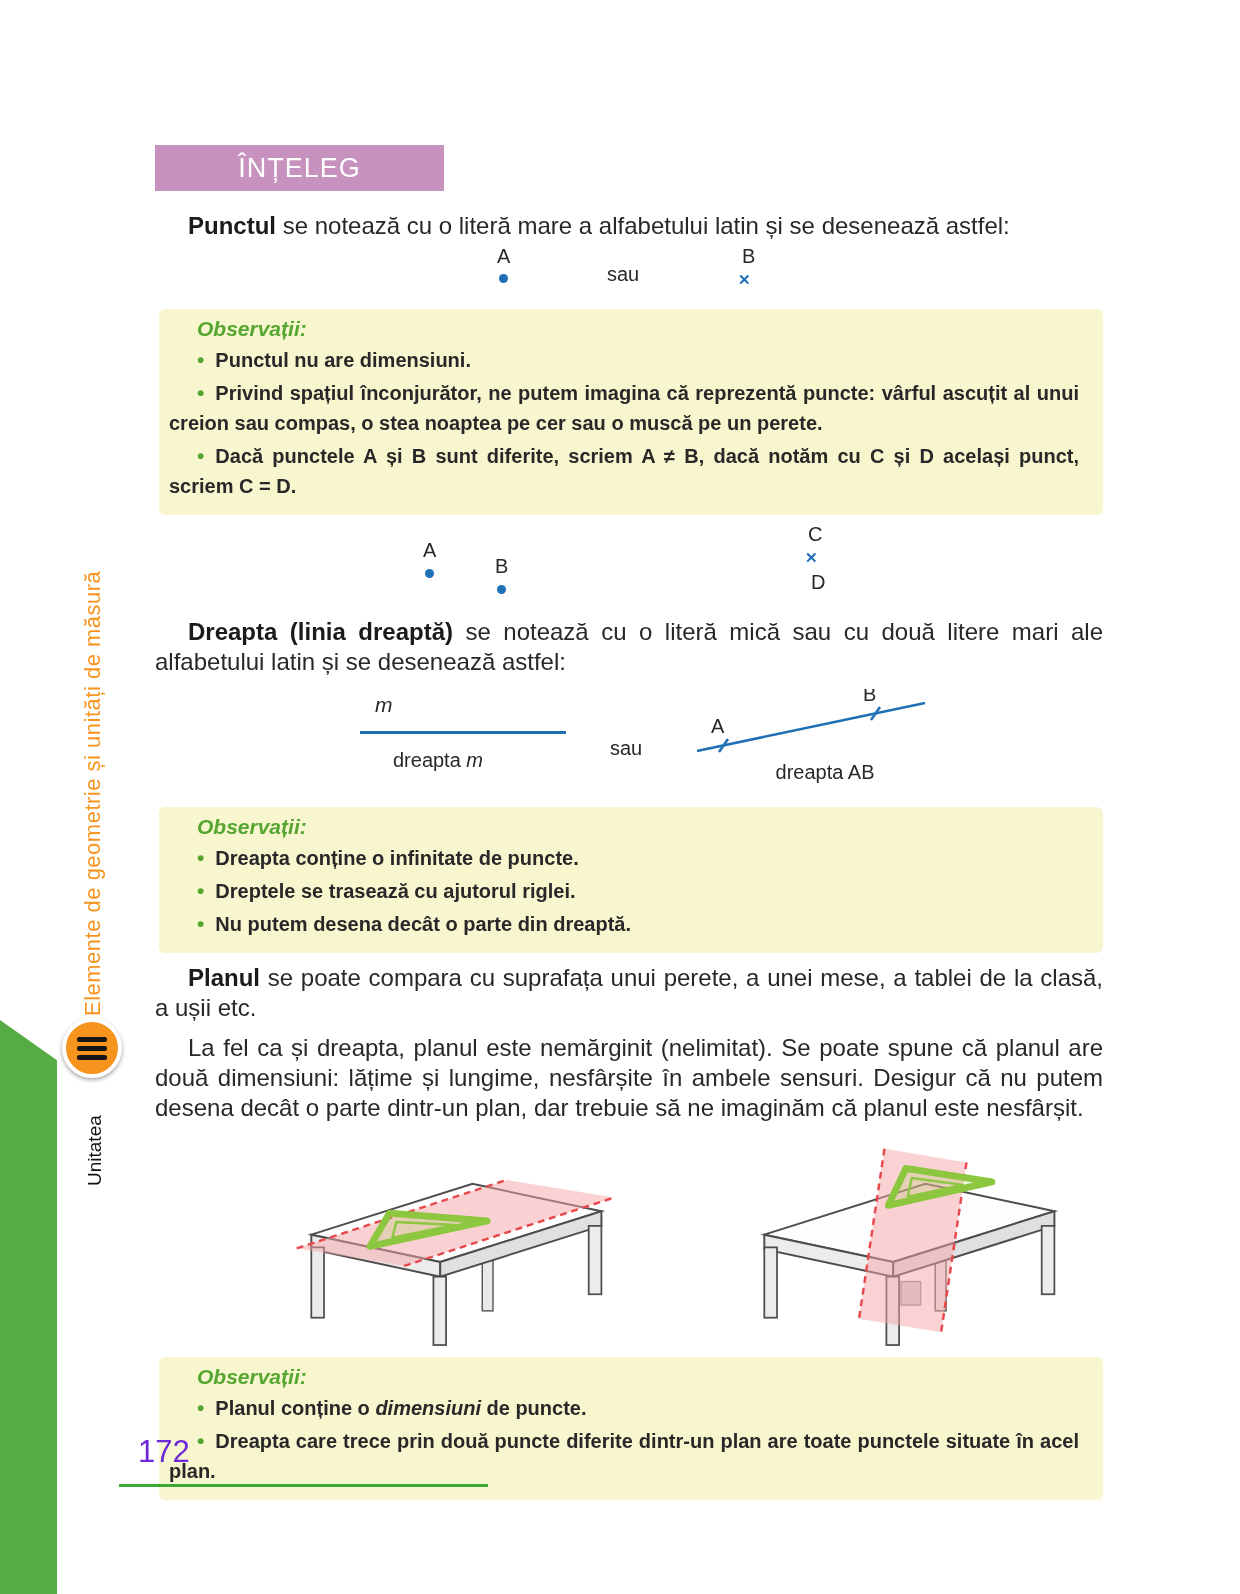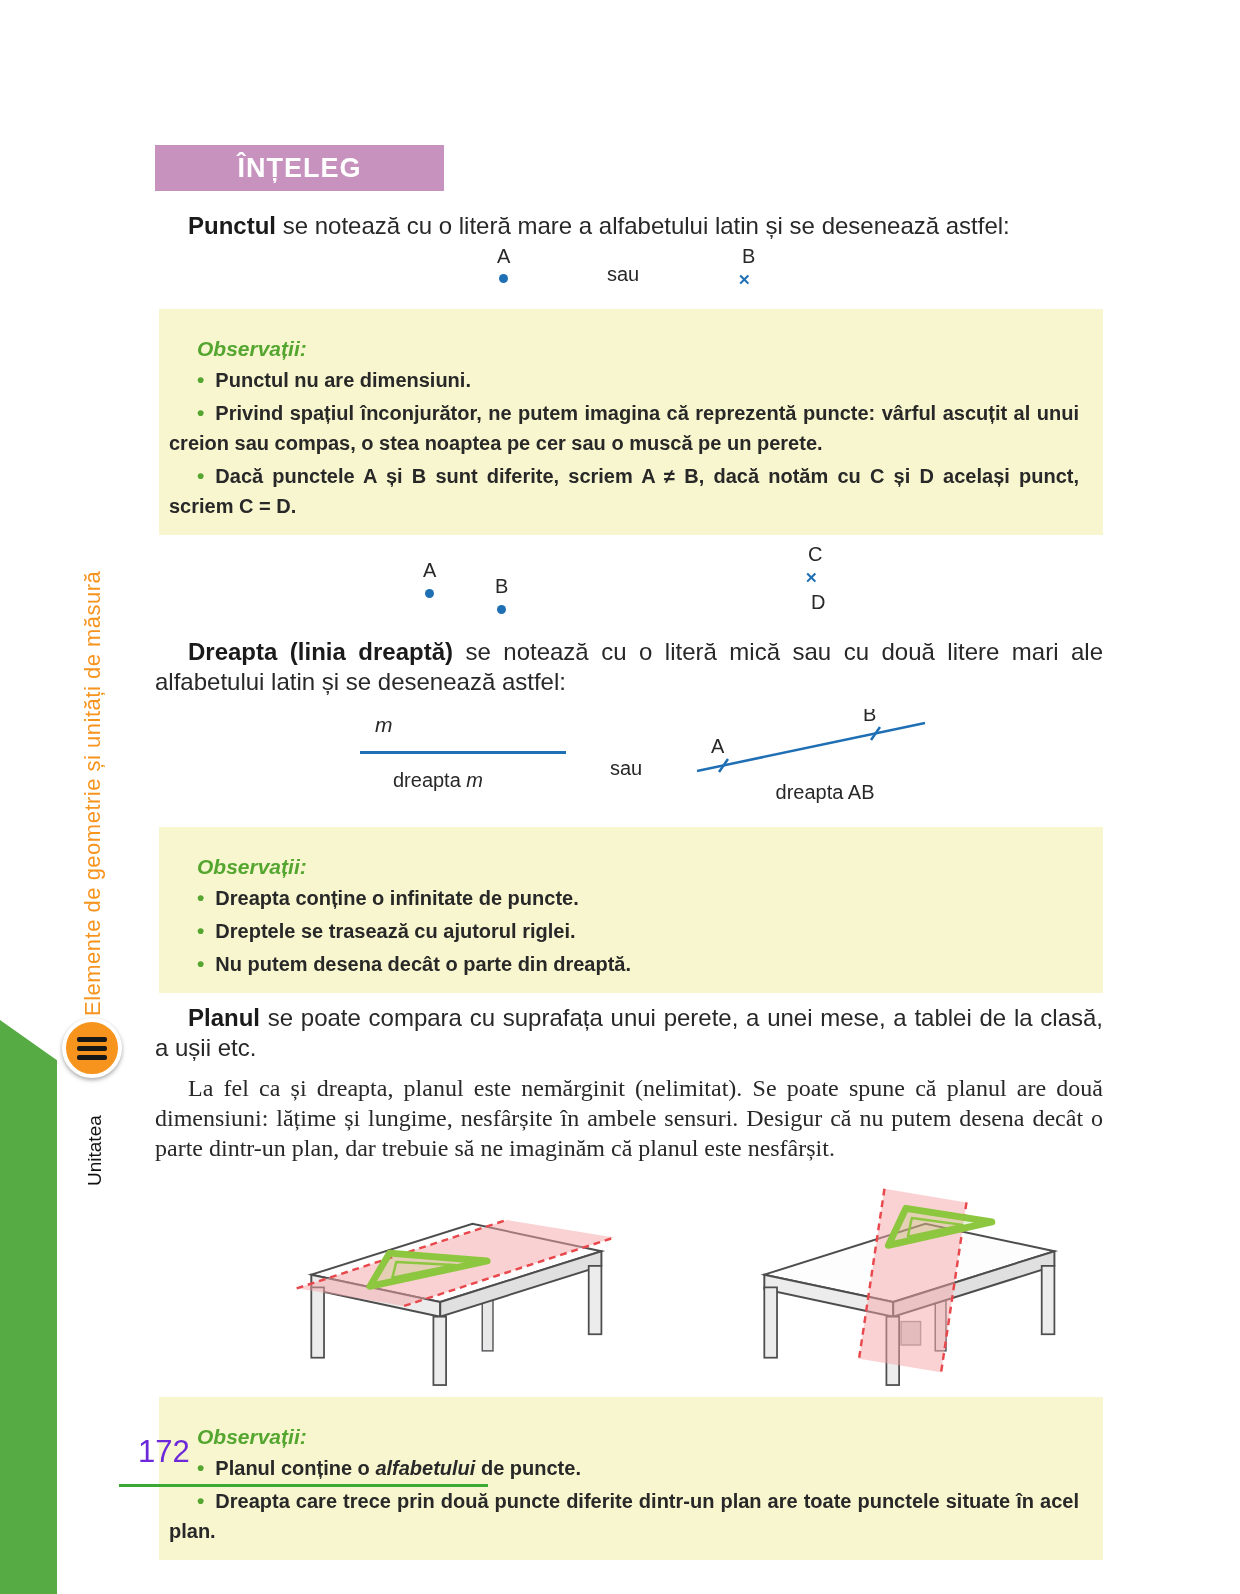--- a/index.html
+++ b/index.html
@@ -3,34 +3,34 @@
 <meta charset="utf-8">
 <style>
   * { margin:0; padding:0; box-sizing:border-box; }
   html,body { background:#ffffff; }
   body { font-family:"Liberation Sans", sans-serif; color:#282828; }
   .page { position:relative; width:1240px; height:1594px; background:#fff; overflow:hidden; }
 
   .content { position:absolute; left:155px; top:145px; width:948px; }
 
   .banner { width:289px; height:46px; background:#c792be; display:flex; align-items:center; justify-content:center; margin-bottom:20px; }
-  .banner span { color:#fff; font-weight:bold; font-size:27px; letter-spacing:1px; }
+  .banner span { color:#fff; font-weight:normal; font-size:27px; letter-spacing:1px; }
 
   p.lead { font-size:24px; line-height:30px; text-align:justify; text-indent:33px; }
   p.lead b { font-weight:bold; color:#1a1a1a; }
 
   .fig { position:relative; width:100%; }
   .abs { position:absolute; }
   .plabel { font-size:20px; color:#282828; }
   .pdot { width:9px; height:9px; border-radius:50%; background:#1f6fb5; }
   .pcross { color:#1f6fb5; font-weight:bold; font-size:15px; }
   .caption { font-size:20px; text-align:center; display:block; }
   .it { font-style:italic; }
 
-  .obsbox { background:#f8f6ce; border-radius:0; padding:28px 24px 14px 10px; margin-left:4px; }
+  .obsbox { background:#f8f6ce; border-radius:6px; padding:8px 24px 14px 10px; margin-left:4px; }
   .obs-title { color:#55a630; font-style:italic; font-weight:bold; font-size:21px; margin-left:28px; margin-bottom:4px; }
   p.bullet { font-size:20px; line-height:30px; text-align:justify; text-indent:28px; margin-top:3px;font-weight:bold; }
   .b-dot { color:#55a630; margin-right:11px; font-size:21px; }
 
   .blue-line { background:#1f6fb5; height:3px; }
 
   .tables { display:flex; margin-left:128px; gap:118px; margin-top:14px; margin-bottom:8px; }
 
   .vtext { writing-mode:vertical-rl; transform:rotate(180deg); }
   .side-title { position:absolute; left:80px; top:468px; height:548px; font-size:22px; color:#f7941e; letter-spacing:.5px; }
@@ -108,21 +108,21 @@
 
     <div class="obsbox" style="margin-top:8px;">
       <div class="obs-title">Observații:</div>
       <p class="bullet"><span class="b-dot">•</span><span>Dreapta conține o infinitate de puncte.</span></p>
       <p class="bullet"><span class="b-dot">•</span><span>Dreptele se trasează cu ajutorul riglei.</span></p>
       <p class="bullet"><span class="b-dot">•</span><span>Nu putem desena decât o parte din dreaptă.</span></p>
     </div>
 
     <p class="lead" style="margin-top:10px;"><b>Planul</b><span> se poate compara cu suprafața unui perete, a unei mese, a tablei de la clasă, a ușii etc.</span></p>
 
-    <p class="lead" style="margin-top:10px;font-family:Liberation Serif, serif;">La fel ca și dreapta, planul este nemărginit (nelimitat). Se poate spune că planul are două dimensiuni: lățime și lungime, nesfârșite în ambele sensuri. Desigur că nu putem desena decât o parte dintr-un plan, dar trebuie să ne imaginăm că planul este nesfârșit.</p>
+    <p class="lead" style="margin-top:10px;">La fel ca și dreapta, planul este nemărginit (nelimitat). Se poate spune că planul are două dimensiuni: lățime și lungime, nesfârșite în ambele sensuri. Desigur că nu putem desena decât o parte dintr-un plan, dar trebuie să ne imaginăm că planul este nesfârșit.</p>
 
     <div class="tables">
       <svg width="335" height="210" viewBox="0 0 335 215">
         <rect x="200" y="120" width="11" height="58" fill="#e8e8e8" stroke="#58595b" stroke-width="1.5"></rect>
         <polygon points="25,100 190,48 322,76 157,128" fill="#fdfdfd" stroke="#4d4d4d" stroke-width="2"></polygon>
         <polygon points="25,100 157,128 157,143 25,115" fill="#ececec" stroke="#4d4d4d" stroke-width="2"></polygon>
         <polygon points="157,128 322,76 322,91 157,143" fill="#e0e0e0" stroke="#4d4d4d" stroke-width="2"></polygon>
         <rect x="25" y="113" width="13" height="72" fill="#ececec" stroke="#4d4d4d" stroke-width="1.8"></rect>
         <rect x="150" y="143" width="13" height="70" fill="#ececec" stroke="#4d4d4d" stroke-width="1.8"></rect>
         <rect x="309" y="91" width="13" height="70" fill="#ececec" stroke="#4d4d4d" stroke-width="1.8"></rect>
@@ -144,21 +144,21 @@
         <polygon points="148,12 232,26 206,200 122,186" fill="rgba(247,166,168,0.5)"></polygon>
         <line x1="148" y1="12" x2="122" y2="186" stroke="#e8474b" stroke-width="2.5" stroke-dasharray="7 5"></line>
         <line x1="232" y1="26" x2="206" y2="200" stroke="#e8474b" stroke-width="2.5" stroke-dasharray="7 5"></line>
         <polygon points="152,70 258,46 170,32" fill="rgba(141,198,63,0.2)" stroke="#8dc63f" stroke-width="7" stroke-linejoin="round"></polygon>
         <polygon points="172,61 228,49 176,42" fill="none" stroke="#8dc63f" stroke-width="2.5" stroke-linejoin="round"></polygon>
       </svg>
     </div>
 
     <div class="obsbox" style="margin-top:10px;">
       <div class="obs-title">Observații:</div>
-      <p class="bullet"><span class="b-dot">•</span><span>Planul conține o </span><span class="it">alfabetului</span><span> de puncte.</span></p>
+      <p class="bullet"><span class="b-dot">•</span><span>Planul conține o </span><span class="it">dimensiuni</span><span> de puncte.</span></p>
       <p class="bullet"><span class="b-dot">•</span><span>Dreapta care trece prin două puncte diferite dintr-un plan are toate punctele situate în acel plan.</span></p>
     </div>
 
   </div>
 
   <div class="page-num">172</div>
   <div class="footer-line"></div>
 
 </div>
 

